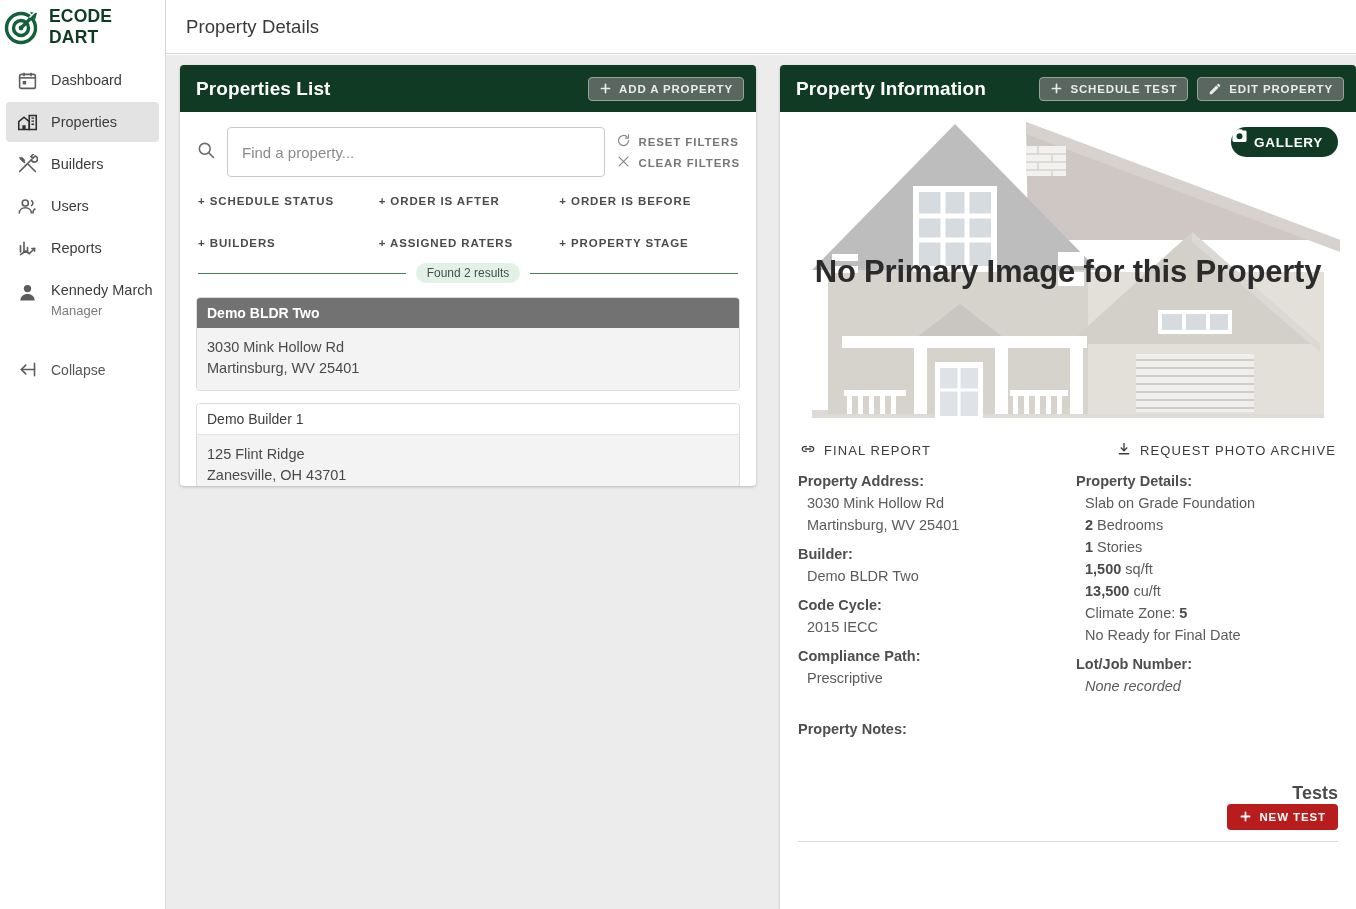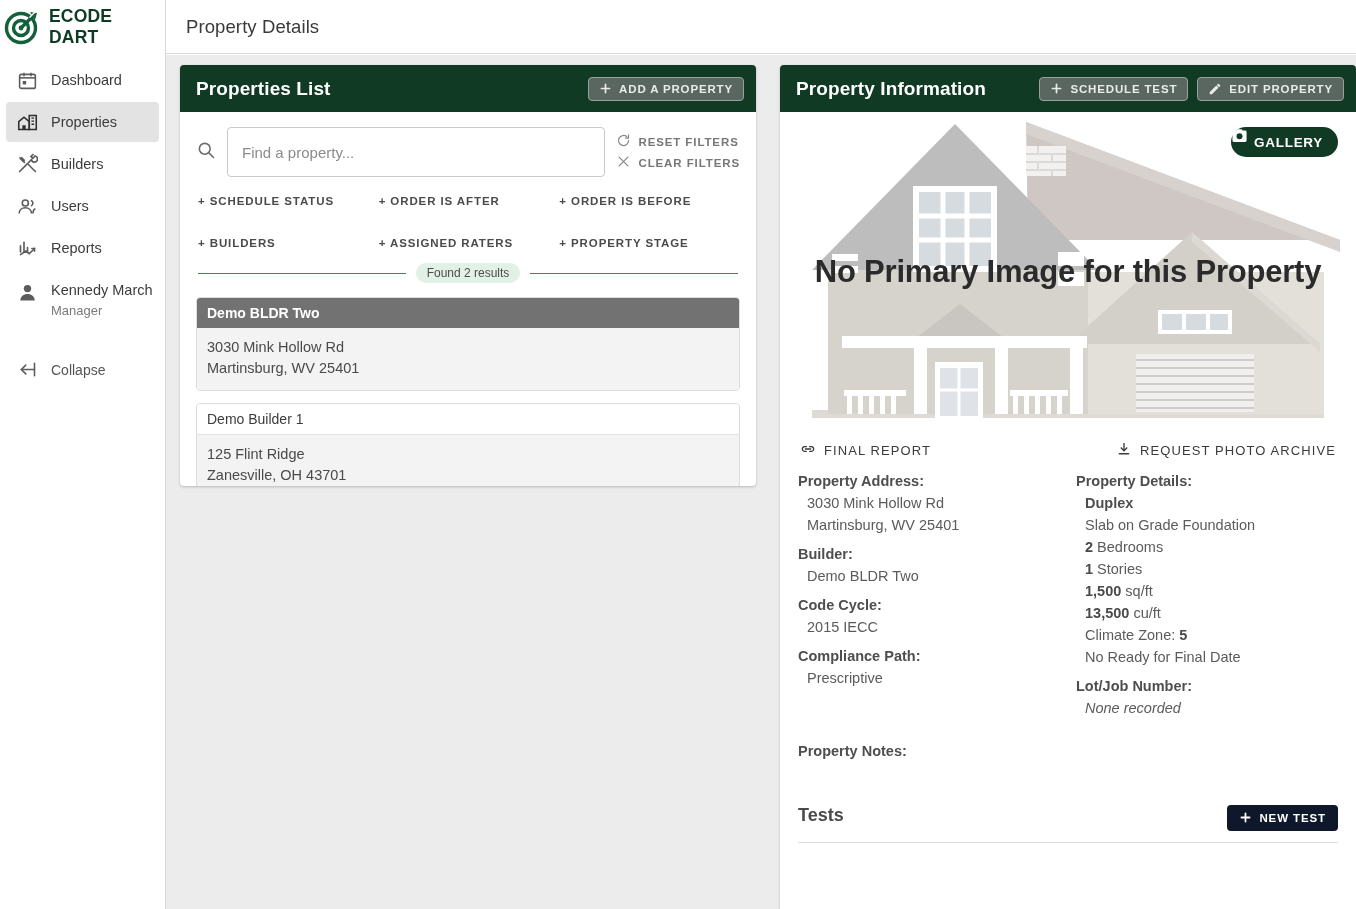--- a/index.html
+++ b/index.html
@@ -197,27 +197,28 @@
   }
   .fld-val.bold { font-weight: bold; color: #4e4e4e; }
   .fld-val.italic { font-style: italic; color: #5b5b5b; }
   .fld-val b { font-weight: bold; color: #4a4a4a; }
 
   .notes-label { font-size: 14.5px; font-weight: bold; color: #4e4e4e; margin-top: 24px; }
   .notes-val { font-size: 14.5px; color: #5b5b5b; line-height: 22px; padding-left: 9px; margin-top: 2px; }
 
   
   .tests-head {
-    display: flex; align-items: flex-start; justify-content: space-between;
+    display: flex; align-items: flex-end; justify-content: space-between;
     margin-top: 46px;
+    flex-direction: column;
   }
   .tests-title { font-size: 18px; font-weight: bold; color: #4a4a4a; }
   .dark-btn {
     display: inline-flex; align-items: center; gap: 7px;
-    background: #0f172a; color: #fff; border: none; border-radius: 4px;
+    background: #b91c1c; color: #fff; border: none; border-radius: 4px;
     height: 26px; padding: 0 12px;
     font-size: 11.5px; font-weight: bold; letter-spacing: 0.9px; cursor: pointer;
   }
   .tests-rule { height: 1px; background: #dcdcdc; margin-top: 11px; }
   .tests-empty {
     font-size: 14.5px; font-style: italic; color: #6d6d6d;
     padding: 13px 0 0 9px;
   }
 </style>
 </head>
@@ -567,21 +568,20 @@
           <div class="fld-label">Code Cycle:</div>
           <div class="fld-val">2015 IECC</div>
 
           <div class="fld-label">Compliance Path:</div>
           <div class="fld-val">Prescriptive</div>
         </div>
 
         <div class="col-r">
           <div class="fld-label first">Property Details:</div>
 
-          <div class="fld-val bold">Duplex</div>
           <div class="fld-val">Slab on Grade Foundation</div>
 
           <div class="fld-val">
             <b>2</b><span> Bedrooms</span>
           </div>
           <div class="fld-val">
             <b>1</b><span> Stories</span>
           </div>
           <div class="fld-val">
             <b>1,500</b><span> sq/ft</span>

